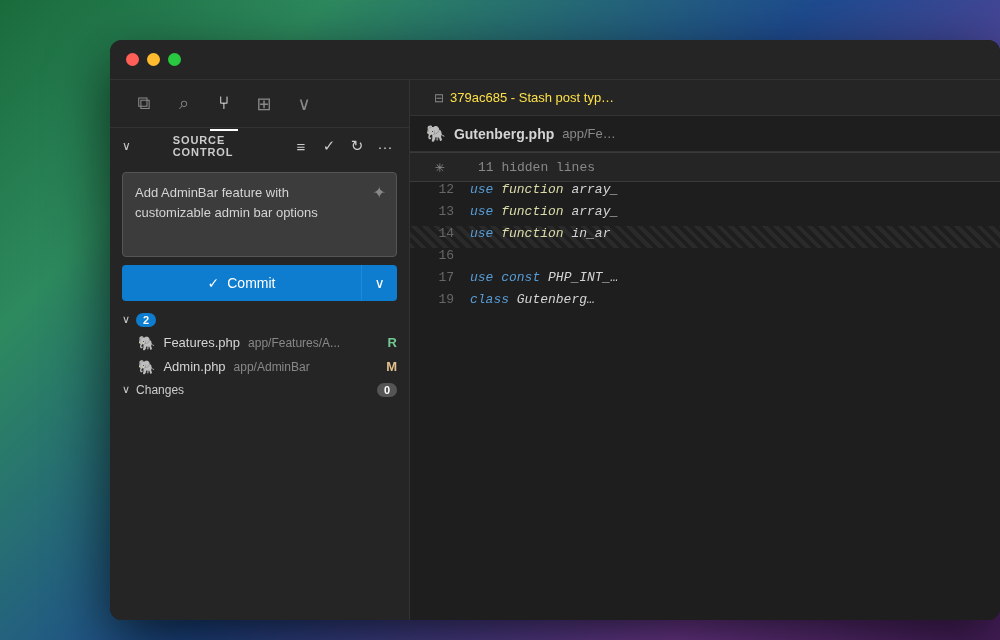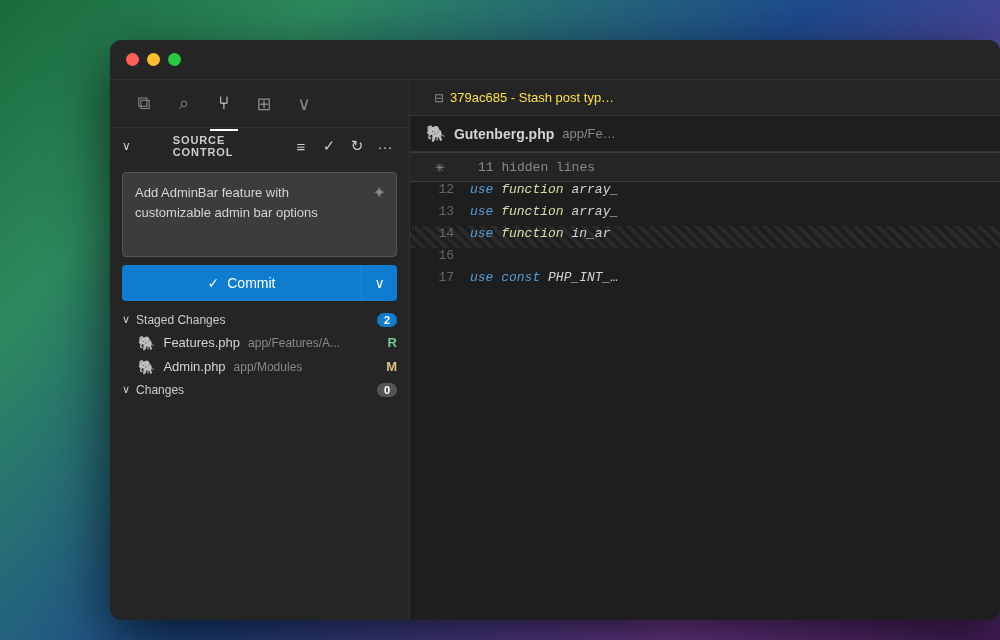--- a/index.html
+++ b/index.html
@@ -497,35 +497,34 @@
           <span>✓</span>
           <span>Commit</span>
         </button>
         <button class="commit-btn-dropdown">
           <span>∨</span>
         </button>
       </div>
 
       <div class="section-header">
         <span class="section-chevron">∨</span>
-        <span class="section-title">Staged Changes</span>
         <span class="section-badge">2</span>
       </div>
 
       <div class="file-item">
         <span class="file-icon">🐘</span>
         <span class="file-name">Features.php</span>
         <span class="file-path">app/Features/A...</span>
         <span class="file-status">R</span>
       </div>
 
       <div class="file-item">
         <span class="file-icon">🐘</span>
         <span class="file-name">Admin.php</span>
-        <span class="file-path">app/Modules</span>
+        <span class="file-path">app/AdminBar</span>
         <span class="file-status modified">M</span>
       </div>
 
       <div class="section-header">
         <span class="section-chevron">∨</span>
         <span class="section-title">Changes</span>
         <span class="section-badge zero">0</span>
       </div>
     </div>
 
@@ -583,17 +582,23 @@
           </div>
 
           <div class="code-line">
             <span class="line-num">17</span>
             <span class="line-content">
               <span class="kw-use">use </span><span class="kw-const">const </span><span>PHP_INT_…</span>
             </span>
           </div>
 
 
+          <div class="code-line">
+            <span class="line-num">19</span>
+            <span class="line-content">
+              <span class="kw-class">class </span><span>Gutenberg…</span>
+            </span>
+          </div>
         </div>
       </div>
     </div>
   </div>
 </div>
 
 </body></html>

